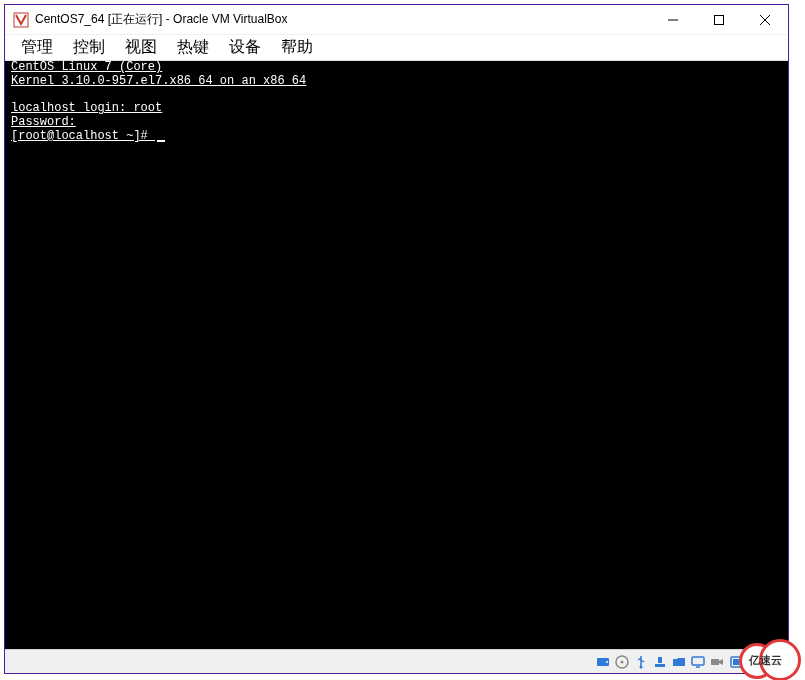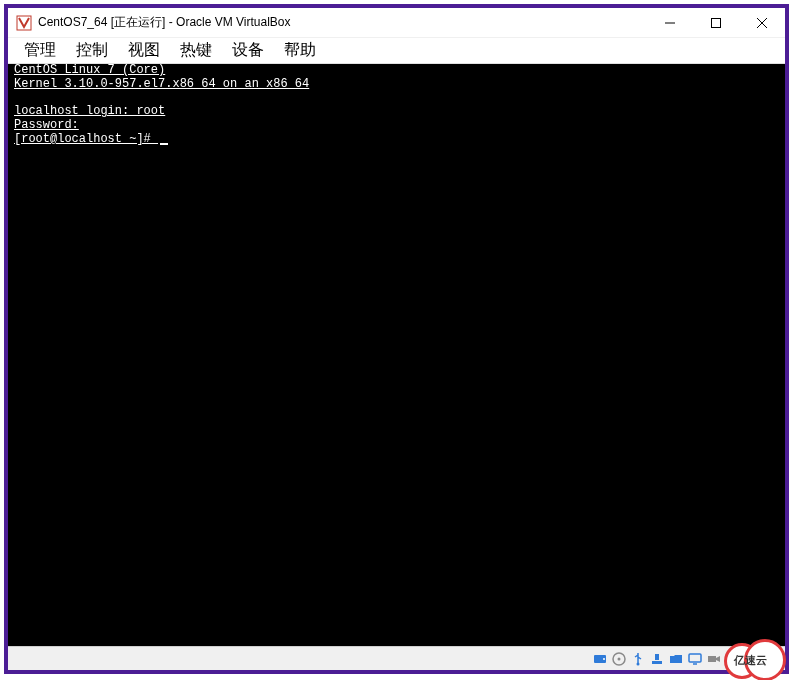--- a/index.html
+++ b/index.html
@@ -7,21 +7,21 @@
       font-family: "Segoe UI", Tahoma, sans-serif;
       background: #ffffff;
       width: 805px;
       height: 680px;
       overflow: hidden;
       position: relative;
     }
     .window {
       width: 785px;
       height: 670px;
-      border: 4px solid #4c1d95;
+      border: 1px solid #4c1d95;
       background: #be185d;
       margin: 4px;
       display: flex;
       flex-direction: column;
     }
     .titlebar {
       height: 30px;
       display: flex;
       align-items: center;
       padding: 0 0 0 8px;
@@ -112,21 +112,21 @@
     }
     .status-icon svg { width: 14px; height: 14px; }
     .watermark {
       position: absolute;
       right: 0;
       bottom: 0;
       width: 100px;
       height: 44px;
       display: flex;
       align-items: center;
-      justify-content: center;
+      justify-content: flex-end;
       pointer-events: none;
     }
     .watermark-cloud {
       position: relative;
       width: 70px;
       height: 34px;
     }
     .watermark-cloud::before,
     .watermark-cloud::after {
       content: "";

